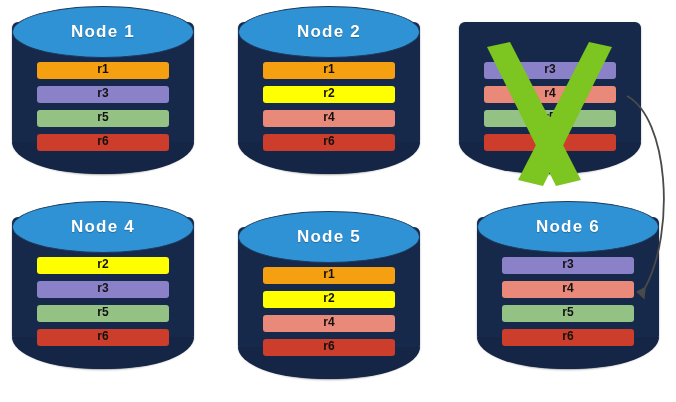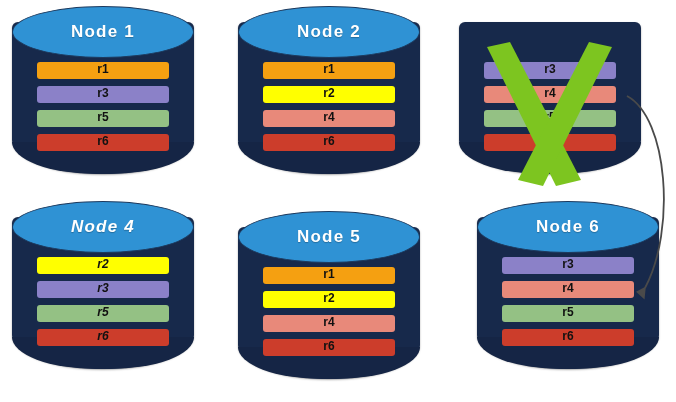--- a/index.html
+++ b/index.html
@@ -178,21 +178,21 @@
           </div>
           <div class="record" style="background: rgb(204, 61, 43);">
             <span>r6</span>
           </div>
         </div>
         <svg class="x-overlay" viewBox="0 0 194 185">
           <polygon points="34,45 57,40 128,178 103,184" fill="#7dc520"></polygon>
           <polygon points="136,40 159,45 90,184 65,178" fill="#7dc520"></polygon>
         </svg>
       </div>
-      <div class="node" style="left: 6px; top: 197px; font-style: italic;">
+      <div class="node" style="left: 6px; top: 197px;">
         <div class="cyl-body"></div>
         <div class="cyl-bottom-shade"></div>
         <div class="cyl-top">
           <span class="node-label">Node  4</span>
         </div>
         <div class="records">
           <div class="record" style="background: rgb(255, 255, 0);">
             <span>r2</span>
           </div>
           <div class="record" style="background: rgb(139, 129, 200);">

